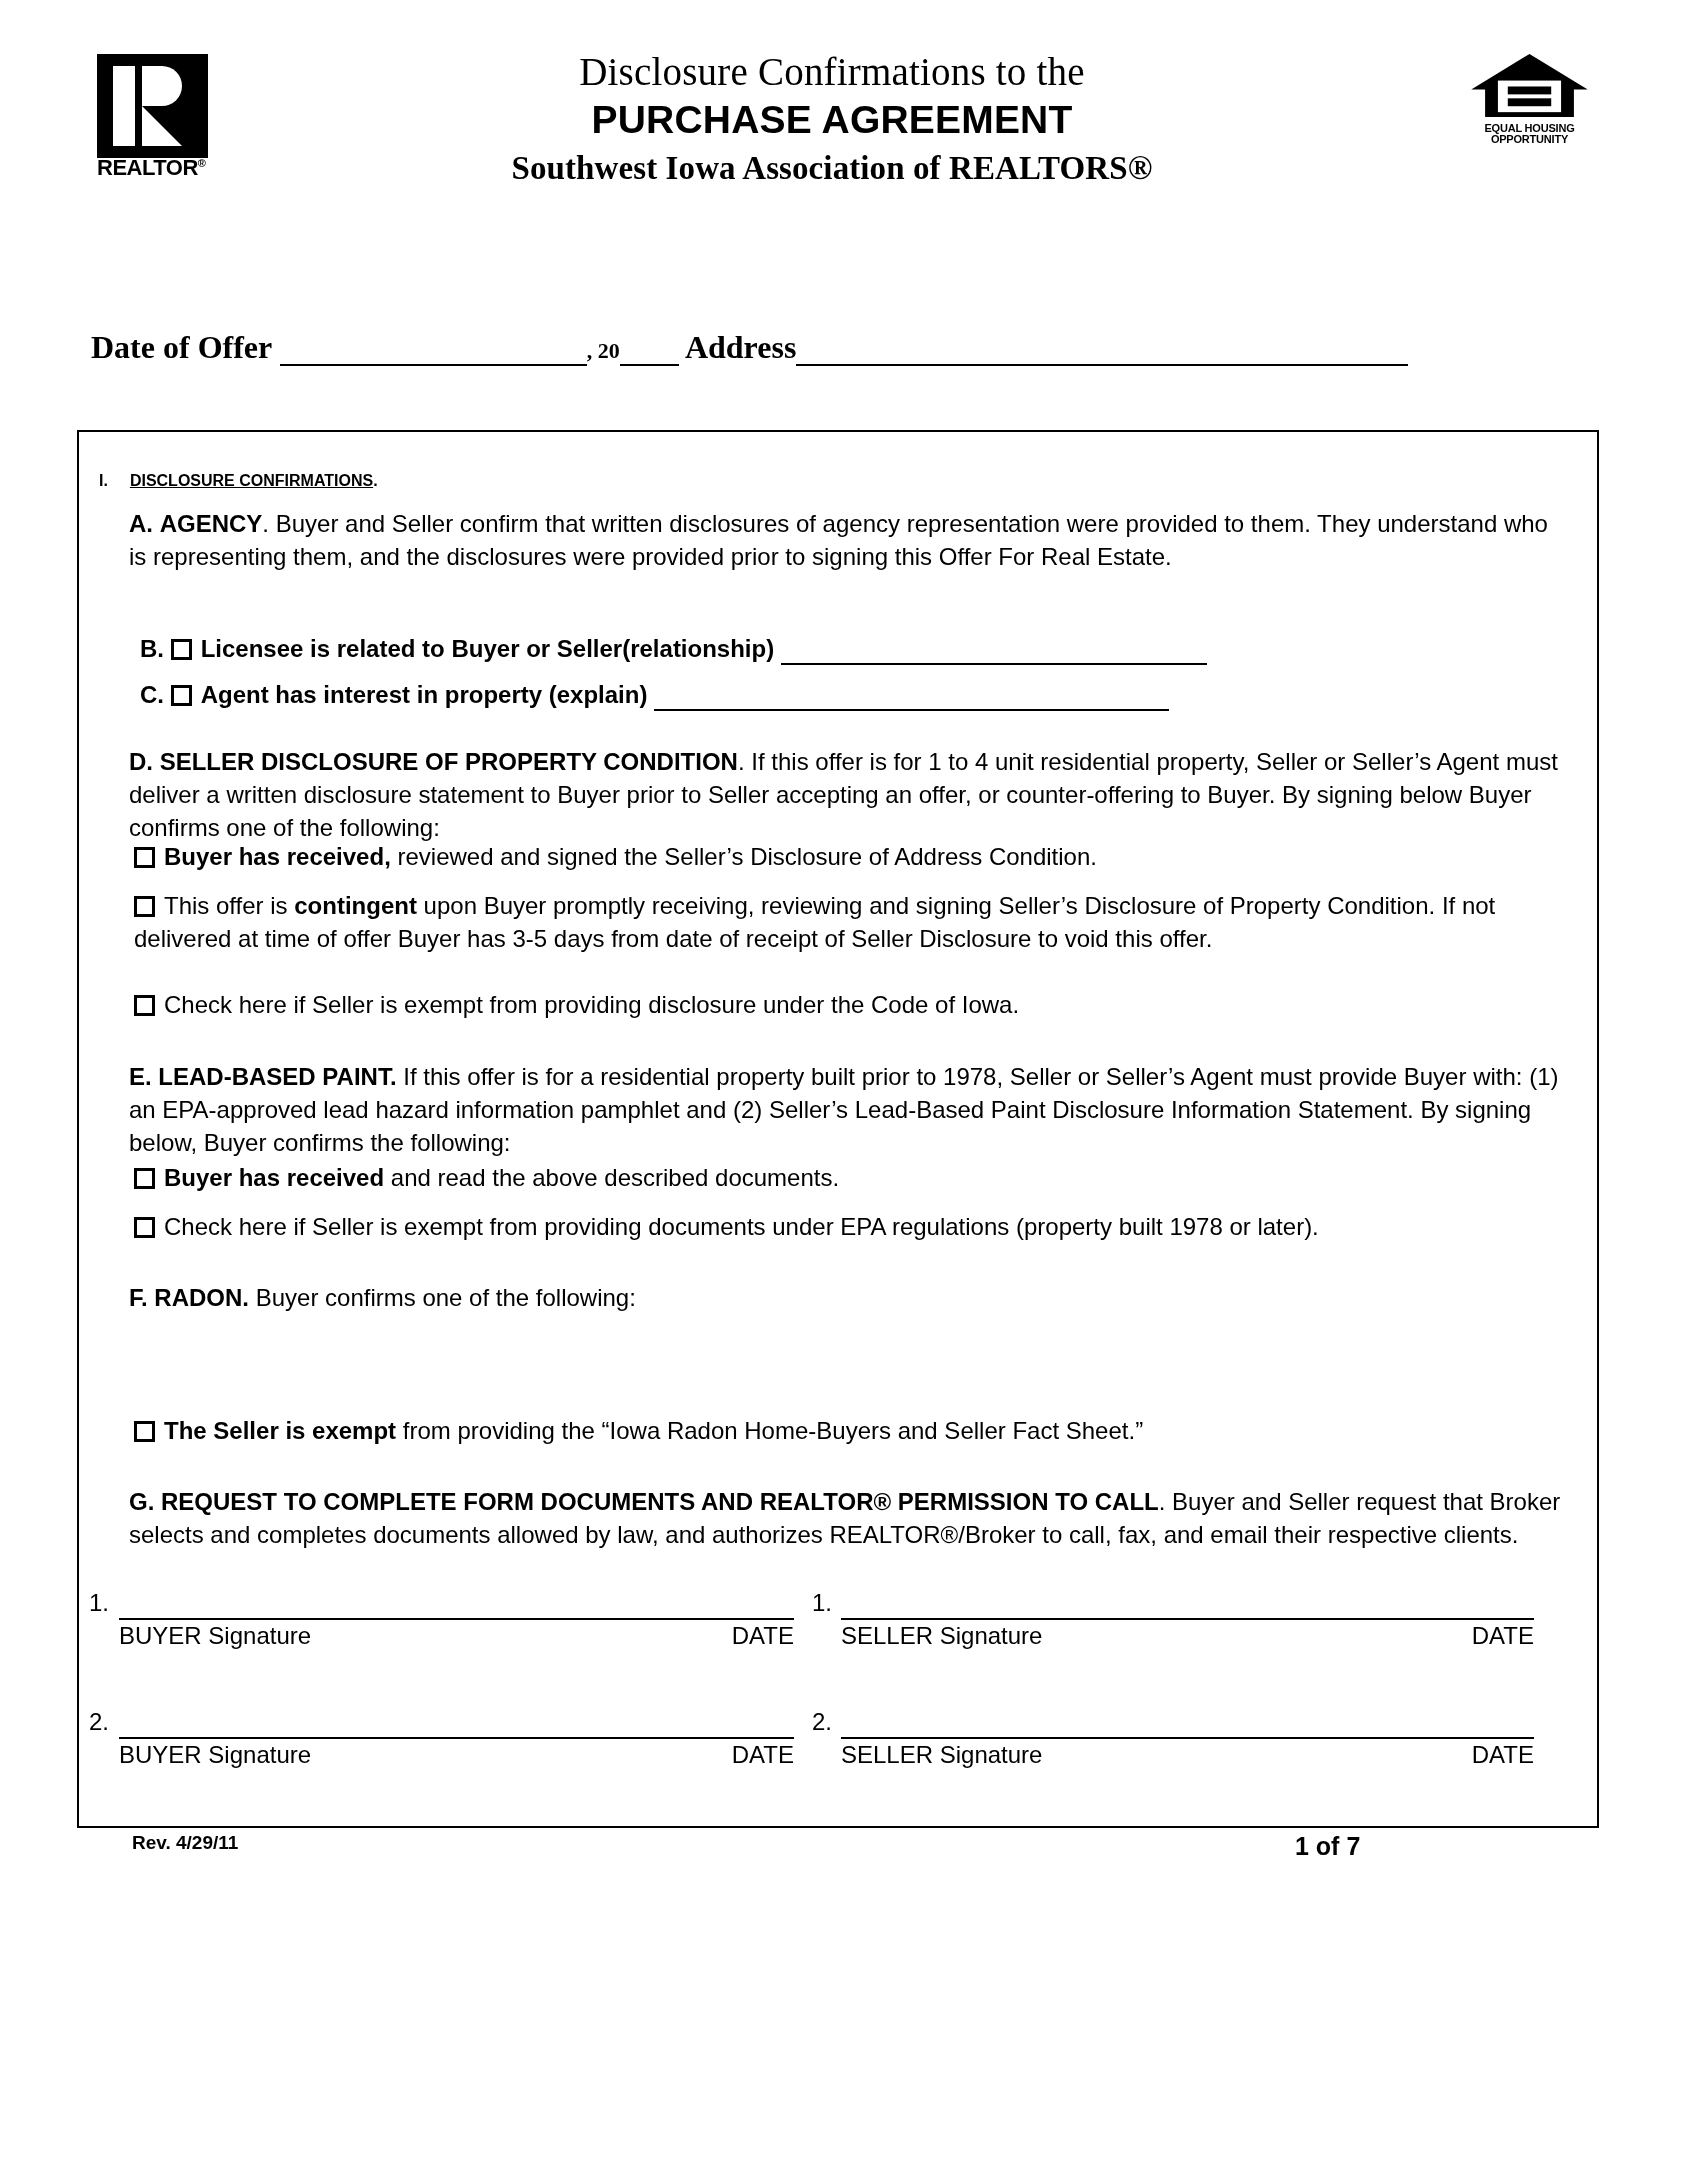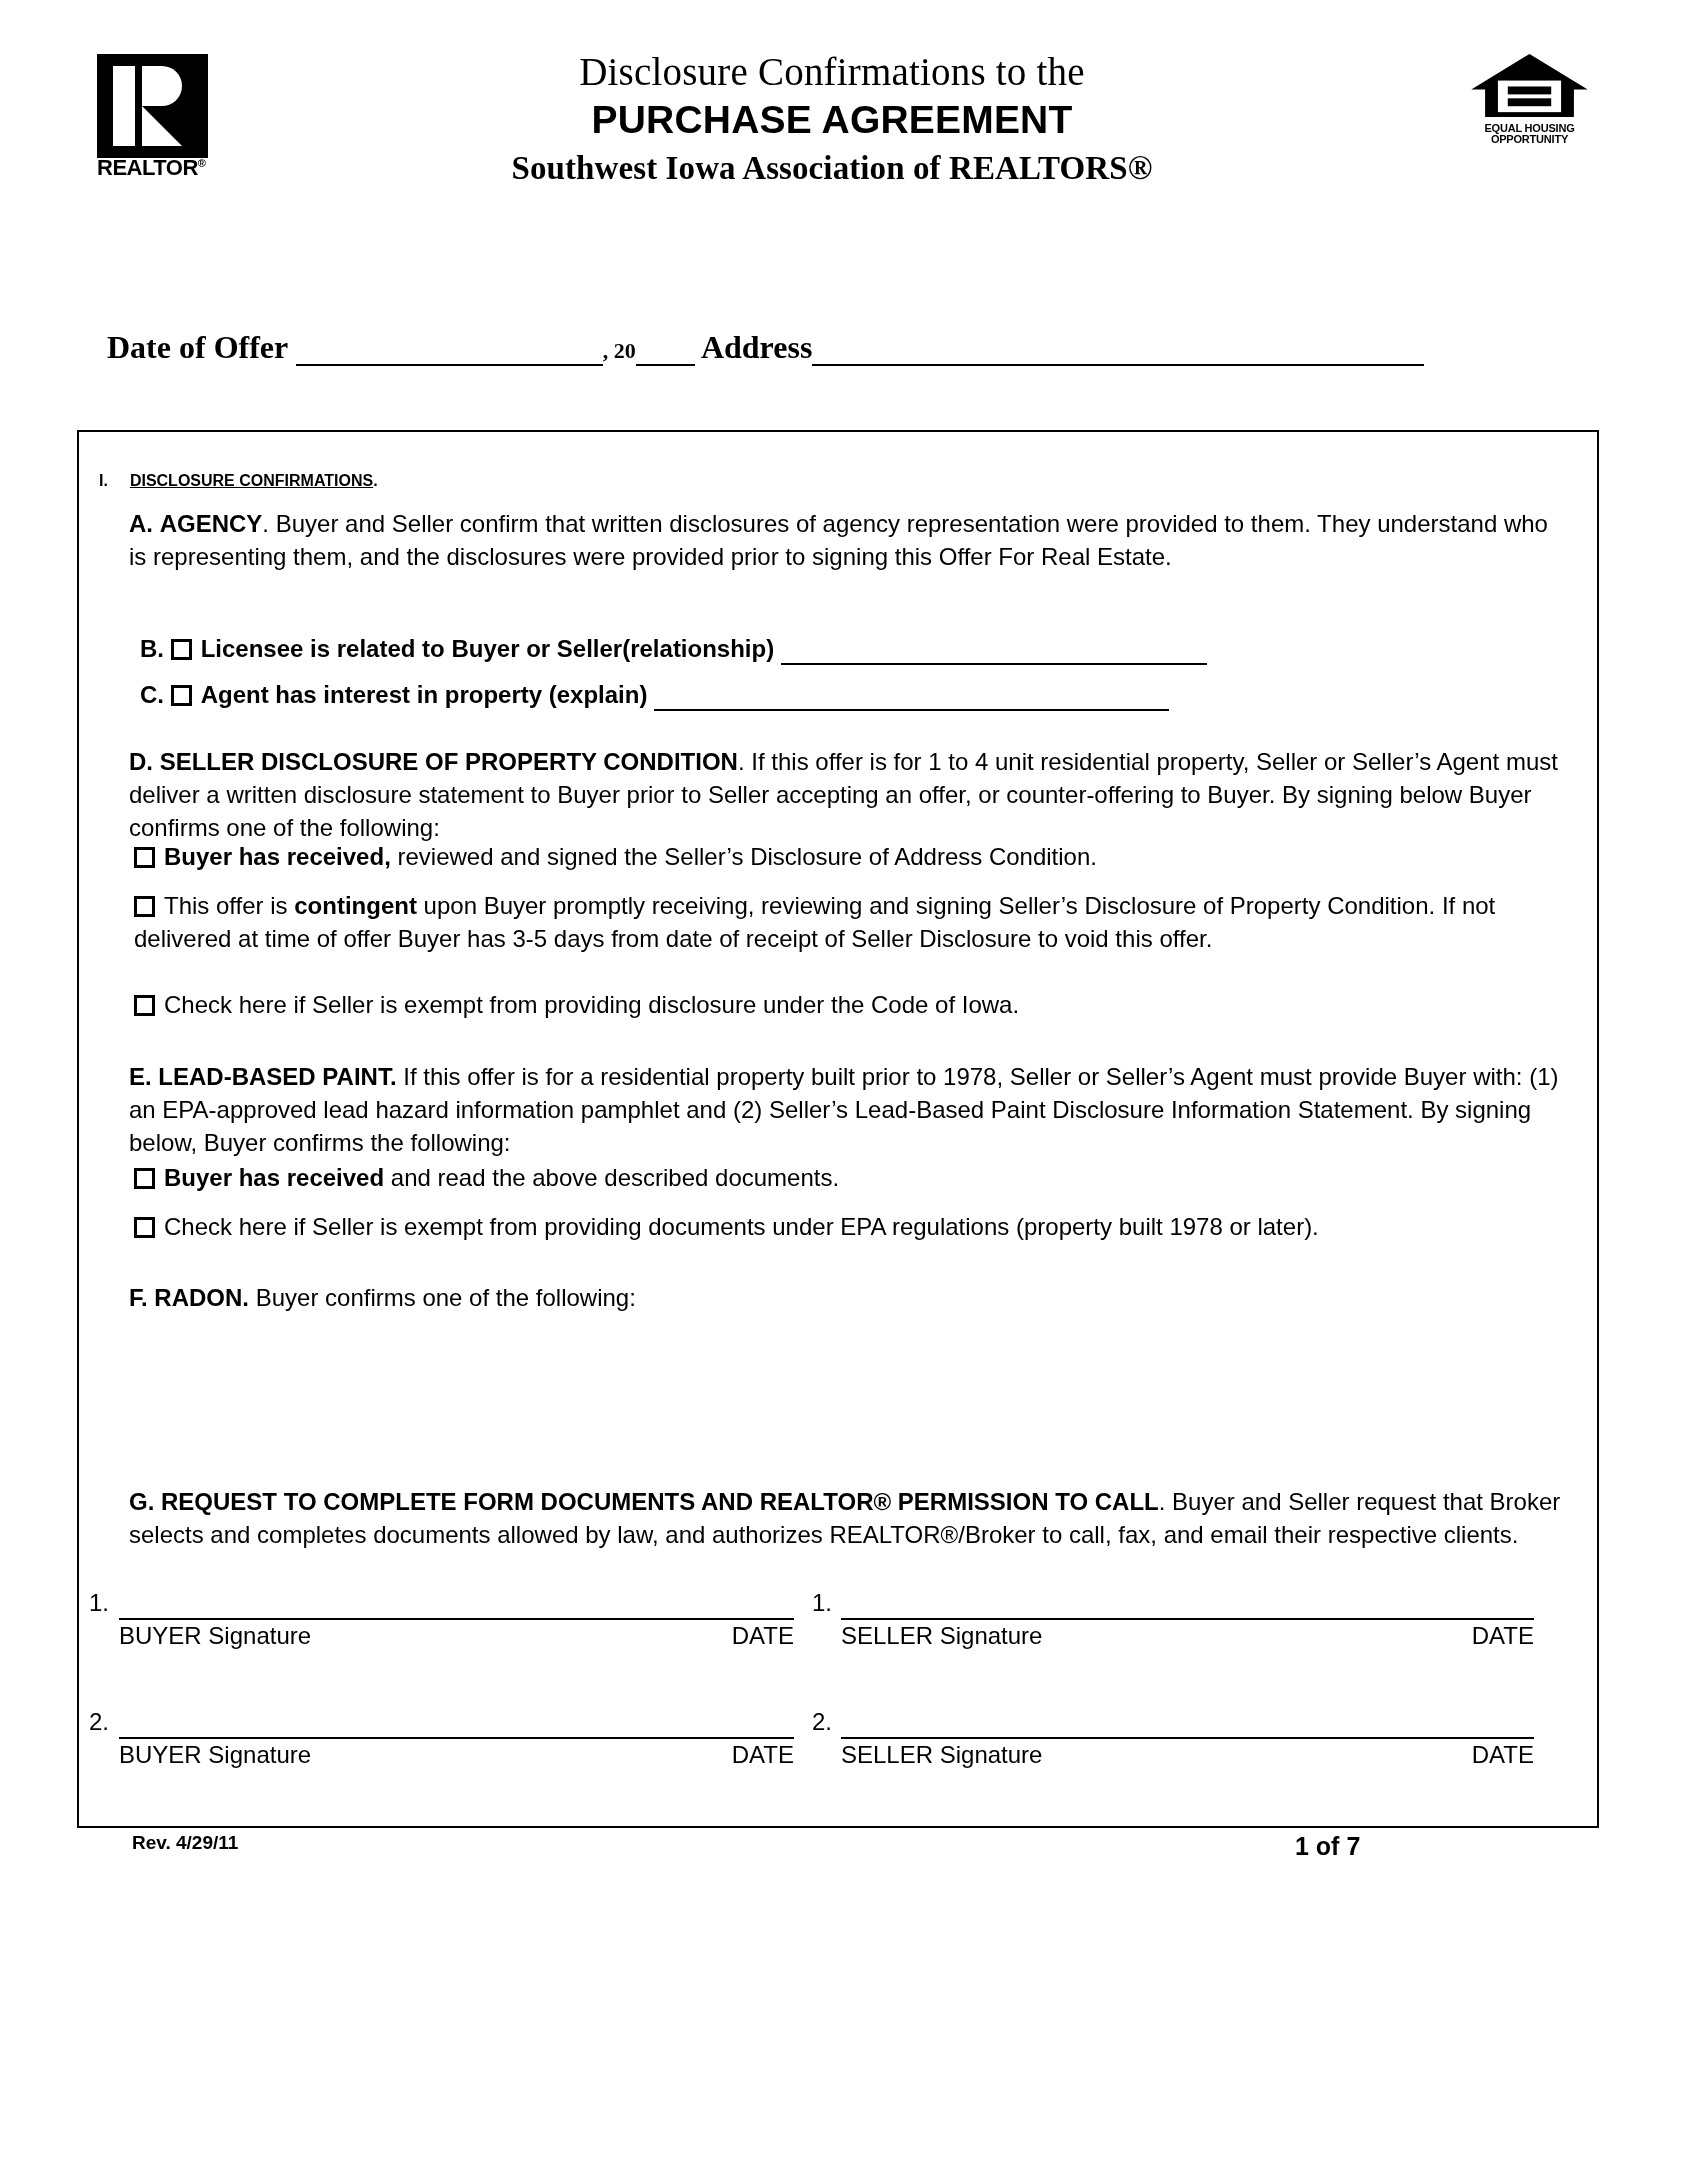--- a/index.html
+++ b/index.html
@@ -140,21 +140,20 @@
   .offer-line {
     position: absolute;
     left: 91px;
     top: 329px;
     width: 1505px;
     height: 46px;
     font-family: "Liberation Serif", serif;
     font-weight: bold;
     font-size: 32px;
     white-space: nowrap;
-    margin-left: 16px;
   }
   .offer-line .lbl { font-size: 32px; }
   .offer-line .rule {
     display: inline-block;
     border-bottom: 2.5px solid #000;
     height: 22px;
     vertical-align: bottom;
   }
   .rule-date { width: 307px; }
   .rule-yr { width: 59px; }
@@ -361,20 +360,23 @@
       <div class="para" style="left:55px; top:778px; width:1445px;">
         <span class="cbox"></span><span>Check here if Seller is exempt from providing documents under EPA regulations (property built 1978 or later).</span>
       </div>
 
       <div class="para" style="left:50px; top:849px; width:1436px;">
         <span class="b">F.</span>
         <span class="b">RADON.</span><span>  Buyer confirms one of the following:</span>
       </div>
 
 
+      <div class="para" style="left:55px; top:982px; width:1436px;">
+        <span class="cbox"></span><span class="b">The Seller is exempt</span><span> from providing the “Iowa Radon Home-Buyers and Seller Fact Sheet.”</span>
+      </div>
 
       <div class="para" style="left:50px; top:1053px; width:1440px;">
         <span class="b">G.</span>
         <span class="b">REQUEST TO COMPLETE FORM DOCUMENTS AND REALTOR® PERMISSION TO CALL</span><span>. Buyer and Seller request that Broker selects and completes documents allowed by law, and authorizes REALTOR®/Broker to call, fax, and email their respective clients.</span>
       </div>
 
       <div class="sig-row">
         <div class="sig-num" style="left:10px; top:1158px;">1.</div>
         <div class="sig-rule" style="left:40px; top:1186px; width:675px;"></div>
         <div class="sig-cap" style="left:40px; top:1190px;">BUYER Signature</div>

